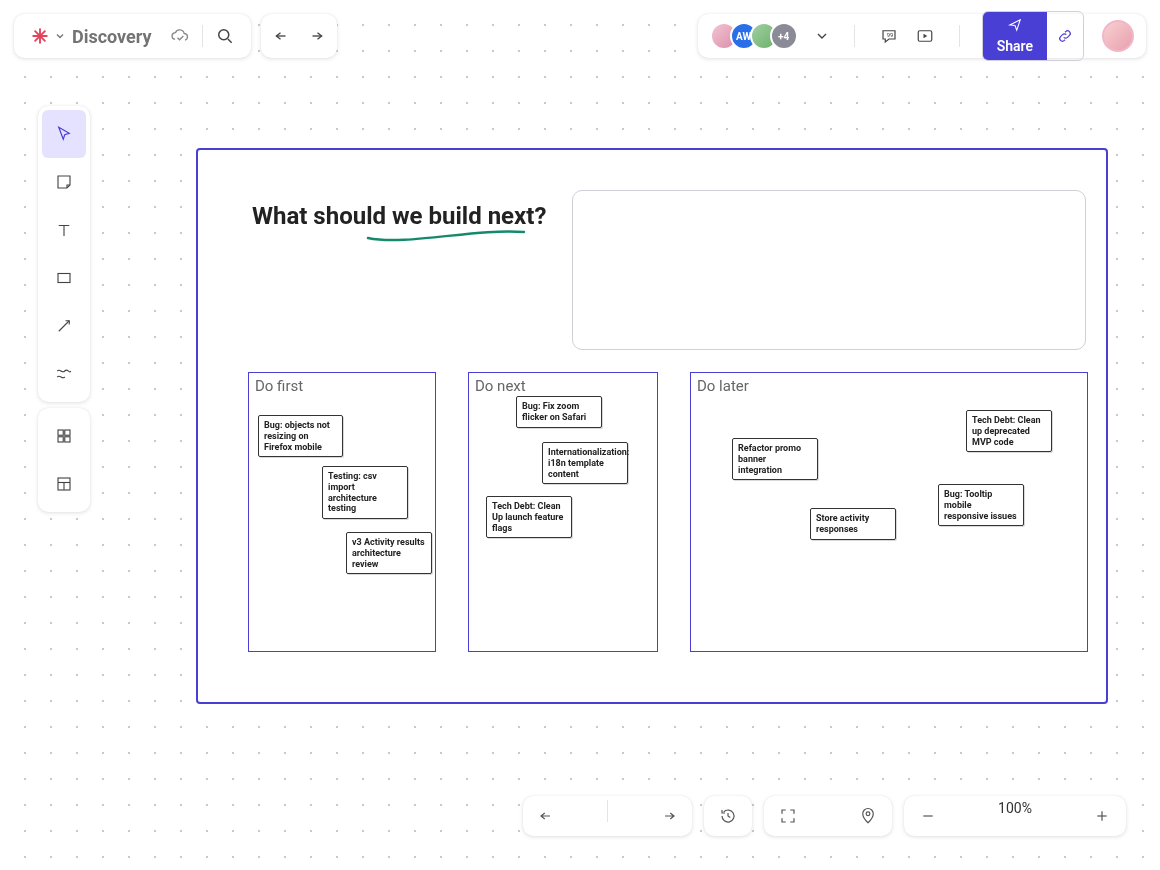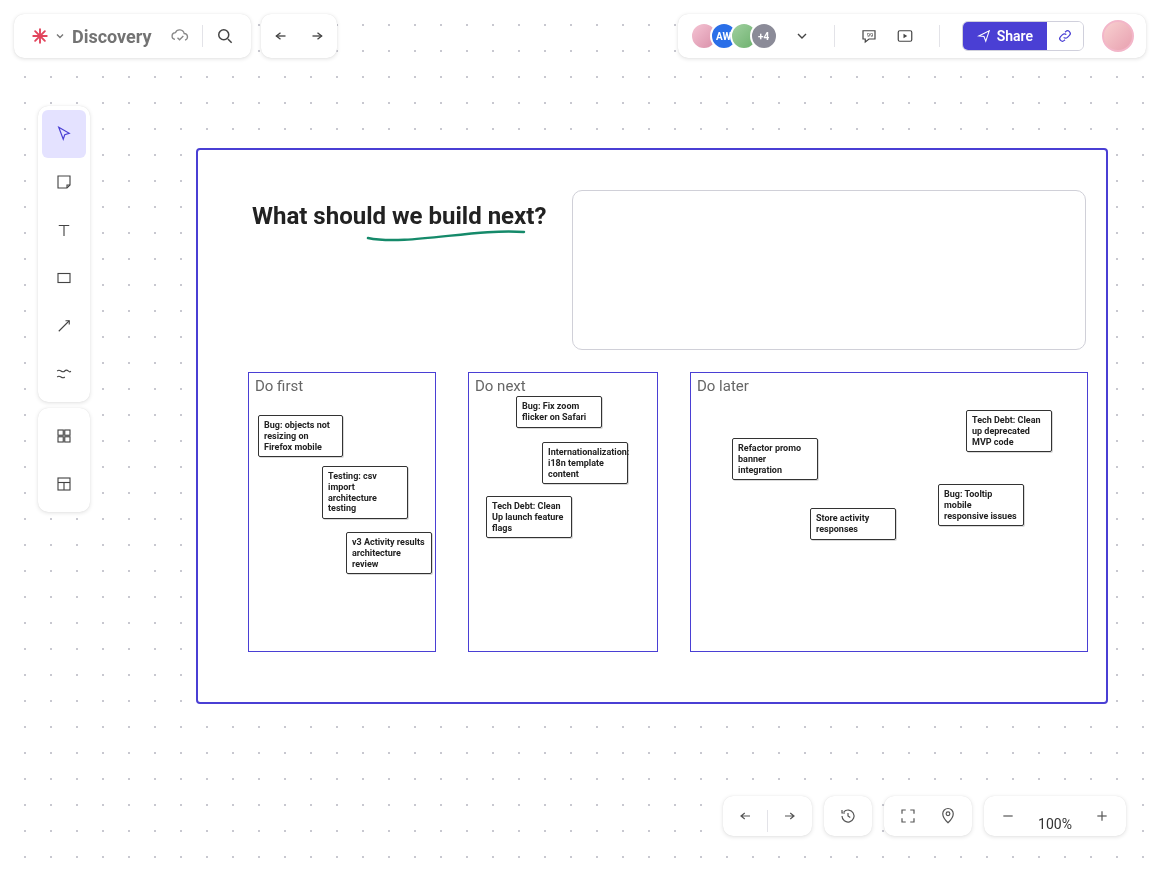--- a/index.html
+++ b/index.html
@@ -17,21 +17,21 @@
   .undo-panel { display:flex; align-items:center; padding:8px 10px; height:44px; gap:8px; }
 
   
   .top-right { position:absolute; top:14px; right:14px; display:flex; align-items:center; gap:12px; padding:8px 12px; height:44px; z-index:10; }
   .avatars { display:flex; align-items:center; }
   .avatar { width:28px; height:28px; border-radius:50%; border:2px solid #fff; margin-left:-8px; display:flex; align-items:center; justify-content:center; font-size:10px; font-weight:700; color:#fff; }
   .avatar:first-child { margin-left:0; }
   .av-over { background:#8b8b98; }
   .caret-btn { width:20px; height:20px; display:flex; align-items:center; justify-content:center; margin-left:2px; color:#444; }
   .share-group { display:flex; align-items:center; border:1px solid #d0d0dc; border-radius:6px; overflow:hidden; }
-  .share-btn { background:#4a3fd4; color:#fff; display:flex; align-items:center; gap:6px; padding:6px 14px; font-size:14px; font-weight:600; cursor:pointer; }
+  .share-btn { background:#4a3fd4; color:#fff; display:flex; align-items:center; gap:6px; padding:6px 14px; font-size:14px; font-weight:600; cursor:pointer;flex-direction:column; }
   .link-btn { background:#fff; padding:6px 10px; display:flex; align-items:center; color:#4a3fd4; }
   .me-avatar { width:32px; height:32px; border-radius:50%; border:2px solid #f3b6c9; margin-left:6px; background:linear-gradient(135deg,#f8d0d0,#e8a0b0); }
 
   
   .left-toolbar { position:absolute; top:106px; left:38px; width:52px; display:flex; flex-direction:column; gap:6px; z-index:10; }
   .toolbar-group { display:flex; flex-direction:column; padding:4px; gap:0; }
   .tool-btn { width:44px; height:48px; display:flex; align-items:center; justify-content:center; border-radius:6px; color:#333; cursor:pointer; }
   .tool-btn.active { background:#e4e2ff; color:#4a3fd4; }
 
   
@@ -41,21 +41,21 @@
   .text-box-empty { position:absolute; top:40px; left:374px; width:514px; height:160px; border:1px solid #d0d0d8; border-radius:10px; background:#fff; }
   .col { position:absolute; border:1px solid #4a3fd4; background:transparent; }
   .col-label { position:absolute; top:4px; left:6px; font-size:15px; color:#666; }
   .col-first { top:222px; left:50px; width:188px; height:280px; }
   .col-next  { top:222px; left:270px; width:190px; height:280px; }
   .col-later { top:222px; left:492px; width:398px; height:280px; }
   .card { position:absolute; background:#fff; border:1px solid #333; border-radius:2px; font-size:9px; font-weight:700; color:#222; padding:4px 5px; line-height:1.2; box-shadow:1px 1px 0 rgba(0,0,0,.15); }
 
   
   .bottom-right { position:absolute; bottom:34px; right:34px; display:flex; gap:12px; z-index:10; }
-  .br-group { display:flex; align-items:flex-end; padding:4px; height:40px; }
+  .br-group { display:flex; align-items:flex-start; padding:4px; height:40px;gap:40px; }
   .br-btn { width:40px; height:32px; display:flex; align-items:center; justify-content:center; color:#444; cursor:pointer; }
   .br-sep { width:1px; height:22px; background:#e3e3e8; }
   .zoom-text { font-size:14px; color:#333; width:54px; text-align:center; }
 
   svg { display:block; }
 </style>
 </head>
 <body>
 
 <div class="canvas-dots"></div>

